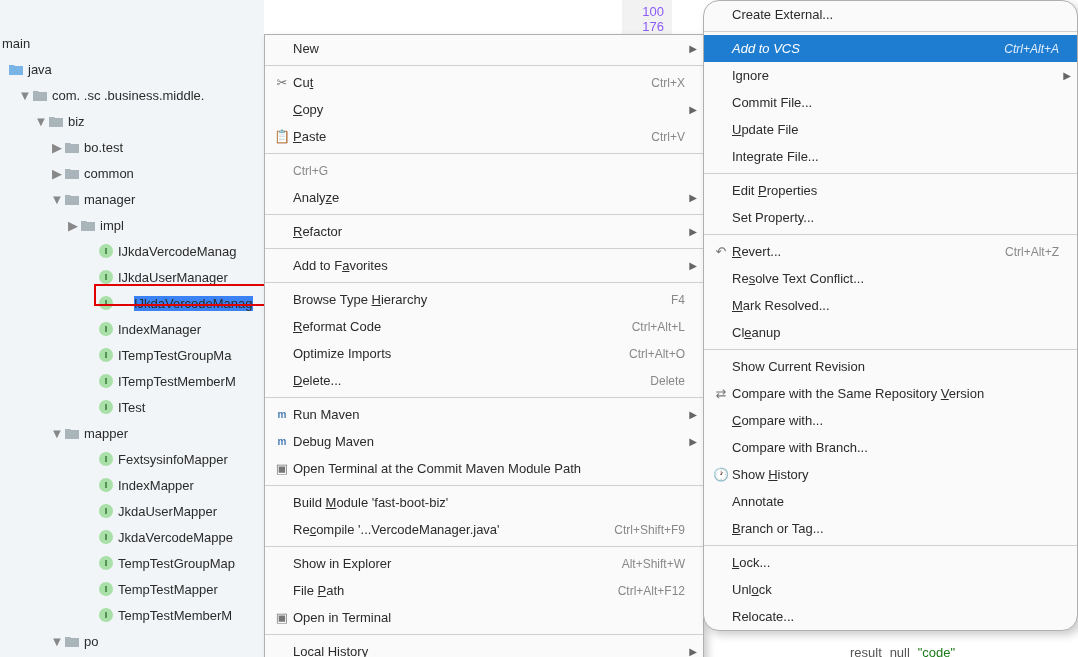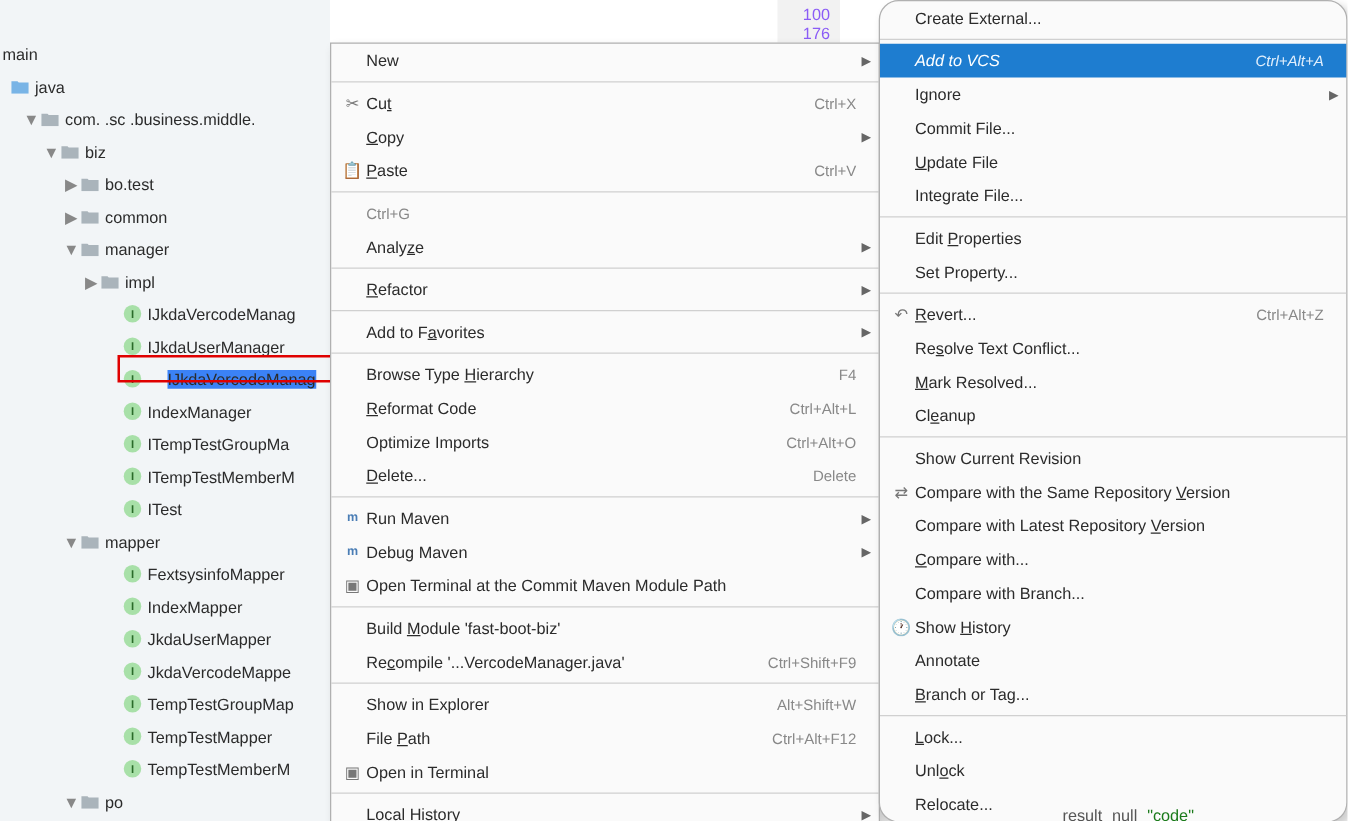--- a/index.html
+++ b/index.html
@@ -388,24 +388,20 @@
   <div class="mi">
       <span class="mic"></span>
       <span class="lbl">Show Current Revision</span>
     </div>
   <div class="mi">
       <span class="mic">⇄</span>
       <span class="lbl">Compare with the Same Repository <span class="und">V</span>ersion</span>
     </div>
   <div class="mi">
       <span class="mic"></span>
-      <span class="lbl">Compare with Latest Repository <span class="und">V</span>ersion</span>
-    </div>
-  <div class="mi">
-      <span class="mic"></span>
       <span class="lbl"><span class="und">C</span>ompare with...</span>
     </div>
   <div class="mi">
       <span class="mic"></span>
       <span class="lbl">Compare with Branch...</span>
     </div>
   <div class="mi">
       <span class="mic">🕐</span>
       <span class="lbl">Show <span class="und">H</span>istory</span>
     </div>

